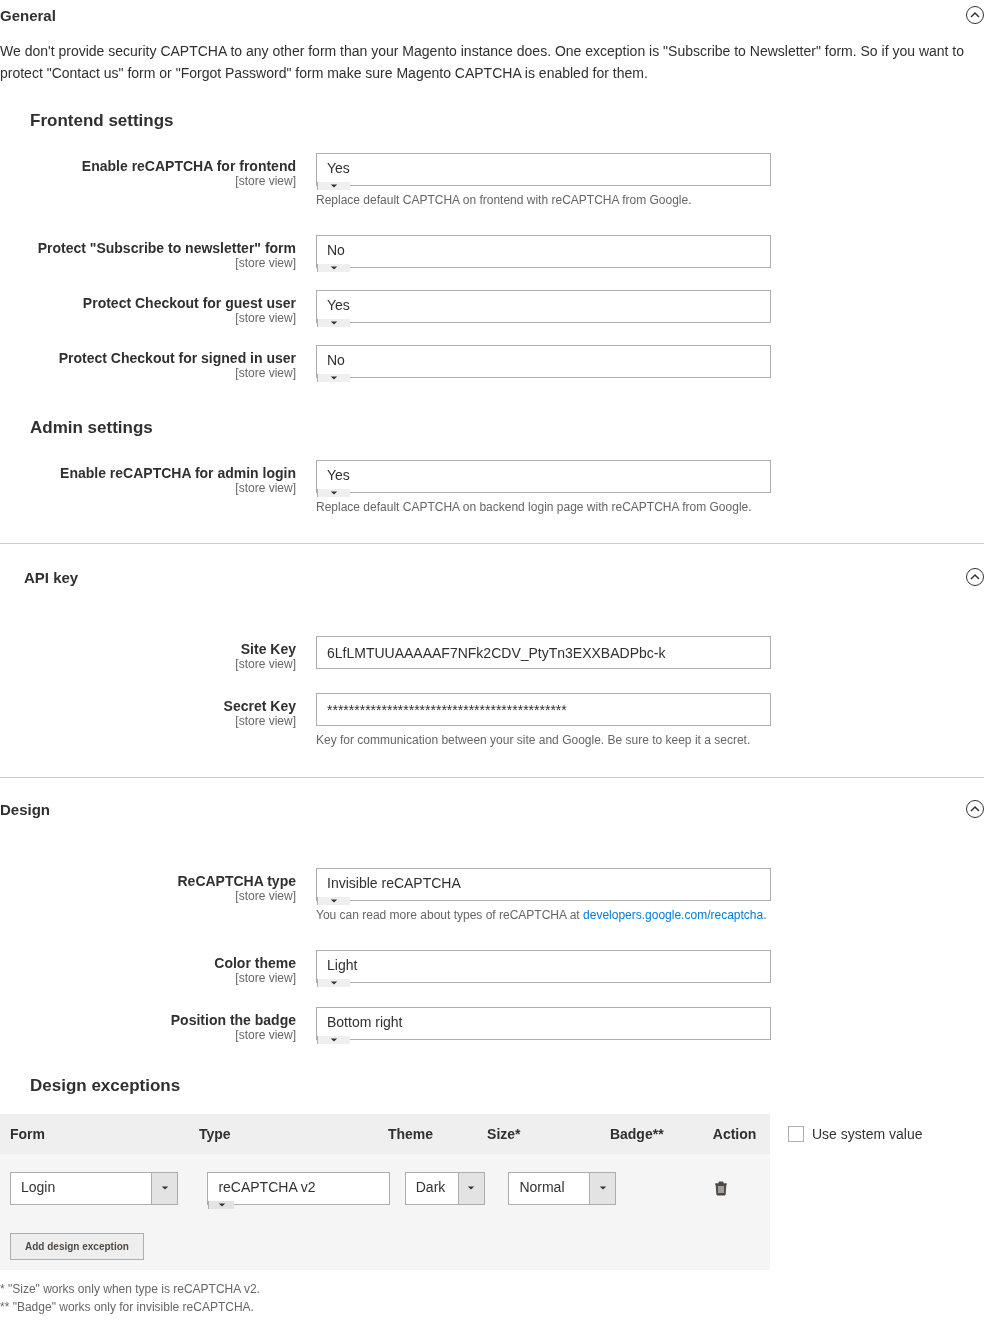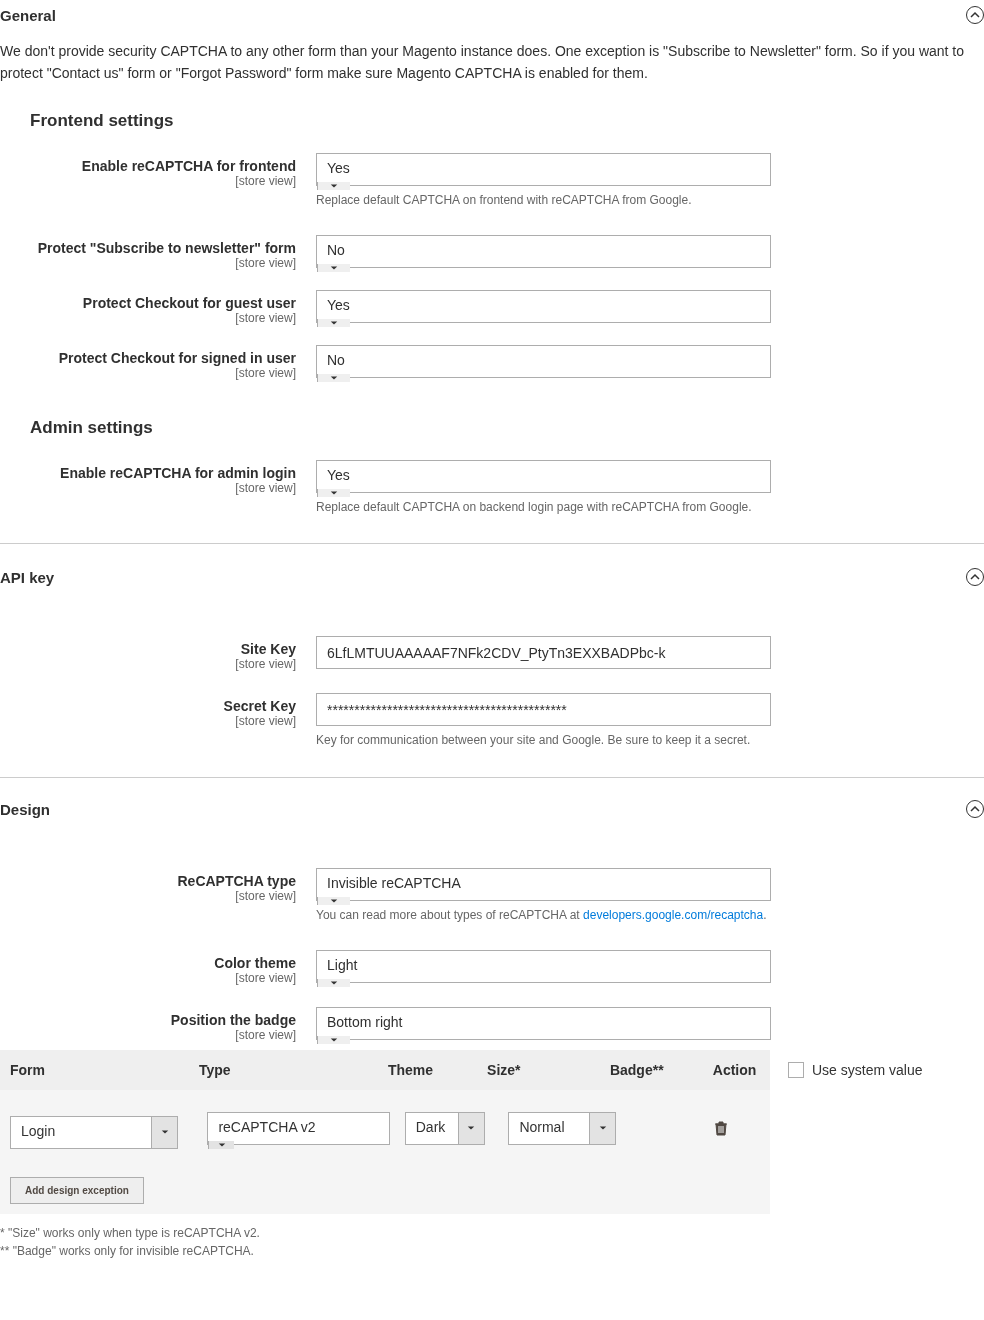--- a/index.html
+++ b/index.html
@@ -16,30 +16,30 @@
 .field-scope { font-size:12px; color:#666; }
 .field-control-col { width:455px; }
 .select-wrap { display:flex; width:100%; height:33px; border:1px solid #adadad; background:#fff;flex-direction:column;}
 .select-value { flex:1; padding:6px 10px; font-size:14px; color:#303030; }
 .select-btn { width:33px; background:#efefef; border-left:1px solid #adadad; display:flex; align-items:center; justify-content:center; cursor:pointer;}
 .select-btn svg { width:8px; height:8px; fill:#333;}
 .field-note { font-size:12px; color:#666; margin-top:6px; line-height:1.4;}
 .field-note a { color:#007bdb; text-decoration:none;}
 .text-input { width:100%; height:33px; border:1px solid #adadad; padding:6px 10px; font-size:14px; color:#303030; }
 .section-divider { border:0; border-top:1px solid #ccc; margin:28px 0 0 0;}
-.api-section .section-header { padding-top:24px; }
+.api-section .section-header { padding-top:24px;margin-left:24px; }
 .design-section .section-header { padding-top:22px; }
 .api-body, .design-body { padding-top:44px; }
 .design-exceptions-title { font-size:17px; font-weight:600; color:#303030; padding-left:30px; margin:34px 0 18px 0;}
 .table-area { display:flex; align-items:flex-start;}
 .table-wrap { width:770px; background:#f5f5f5;}
 .table-header { display:flex; background:#efefef; padding:12px 10px; font-weight:600; font-size:14px; color:#303030;}
 .th-form{width:200px;} .th-type{width:200px;} .th-theme{width:105px;} .th-size{width:130px;} .th-badge{width:75px;} .th-action{width:50px;margin-left:32px;}
 .table-row { display:flex; padding:18px 10px; background:#f5f5f5; align-items:center;}
-.td-form{width:200px;margin-top:8px;} .td-type{width:200px;} .td-theme{width:105px;} .td-size{width:130px;} .td-badge{width:75px;} .td-action{width:50px;}
+.td-form{width:200px;} .td-type{width:200px;} .td-theme{width:105px;} .td-size{width:130px;} .td-badge{width:75px;} .td-action{width:50px;}
 .small-select { display:flex; height:33px; border:1px solid #adadad; background:#fff;}
 .small-select .sv { flex:1; padding:6px 10px; font-size:14px;}
 .small-select .sb { width:26px; background:#e3e3e3; border-left:1px solid #adadad; display:flex; align-items:center; justify-content:center;}
 .td-form .small-select{width:168px;} .td-type .small-select{width:183px;flex-direction:column;} .td-theme .small-select{width:80px;} .td-size .small-select{width:108px;}
 .trash-icon { display:flex; align-items:center; justify-content:center; cursor:pointer; width:20px; height:20px;}
 .table-footer { padding:10px;}
 .add-btn { background:#eee; border:1px solid #adadad; padding:7px 14px; font-size:10px; font-weight:600; color:#514943; cursor:pointer;}
 .sys-value { display:flex; align-items:center; gap:8px; padding:12px 0 0 18px;}
 .sys-checkbox { width:16px; height:16px; border:1px solid #adadad; background:#fff;}
 .footnotes { font-size:12px; color:#666; margin-top:10px; line-height:1.5;}
@@ -249,20 +249,21 @@
           <div class="select-value">Bottom right</div>
           <div class="select-btn">
               <svg viewBox="0 0 10 10">
                 <path d="M1 3 L5 7 L9 3 Z"></path>
               </svg>
             </div>
         </div>
       </div>
     </div>
 
+    <div class="design-exceptions-title">Design exceptions</div>
 
     <div class="table-area">
       <div class="table-wrap">
         <div class="table-header">
           <div class="th-form">Form</div>
           <div class="th-type">Type</div>
           <div class="th-theme">Theme</div>
           <div class="th-size">Size*</div>
           <div class="th-badge">Badge**</div>
           <div class="th-action">Action</div>

